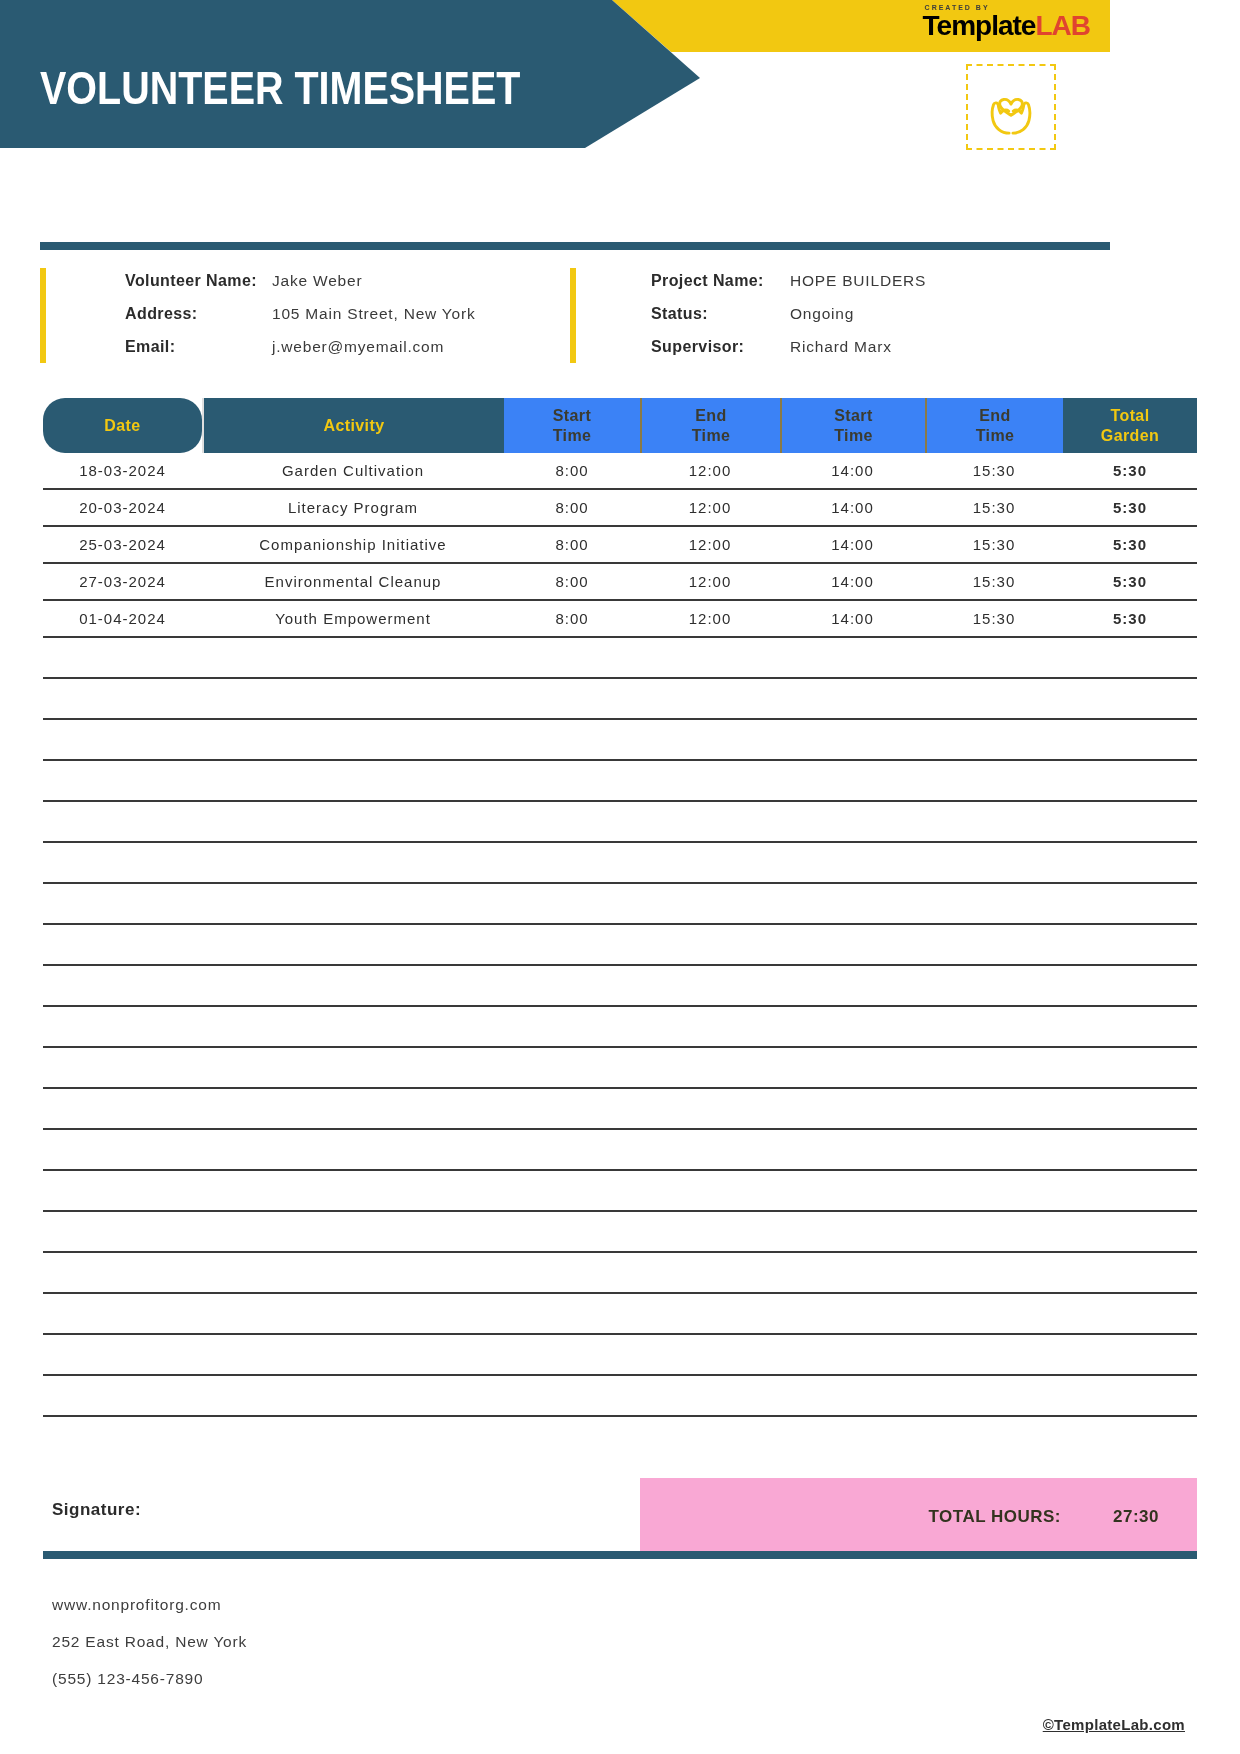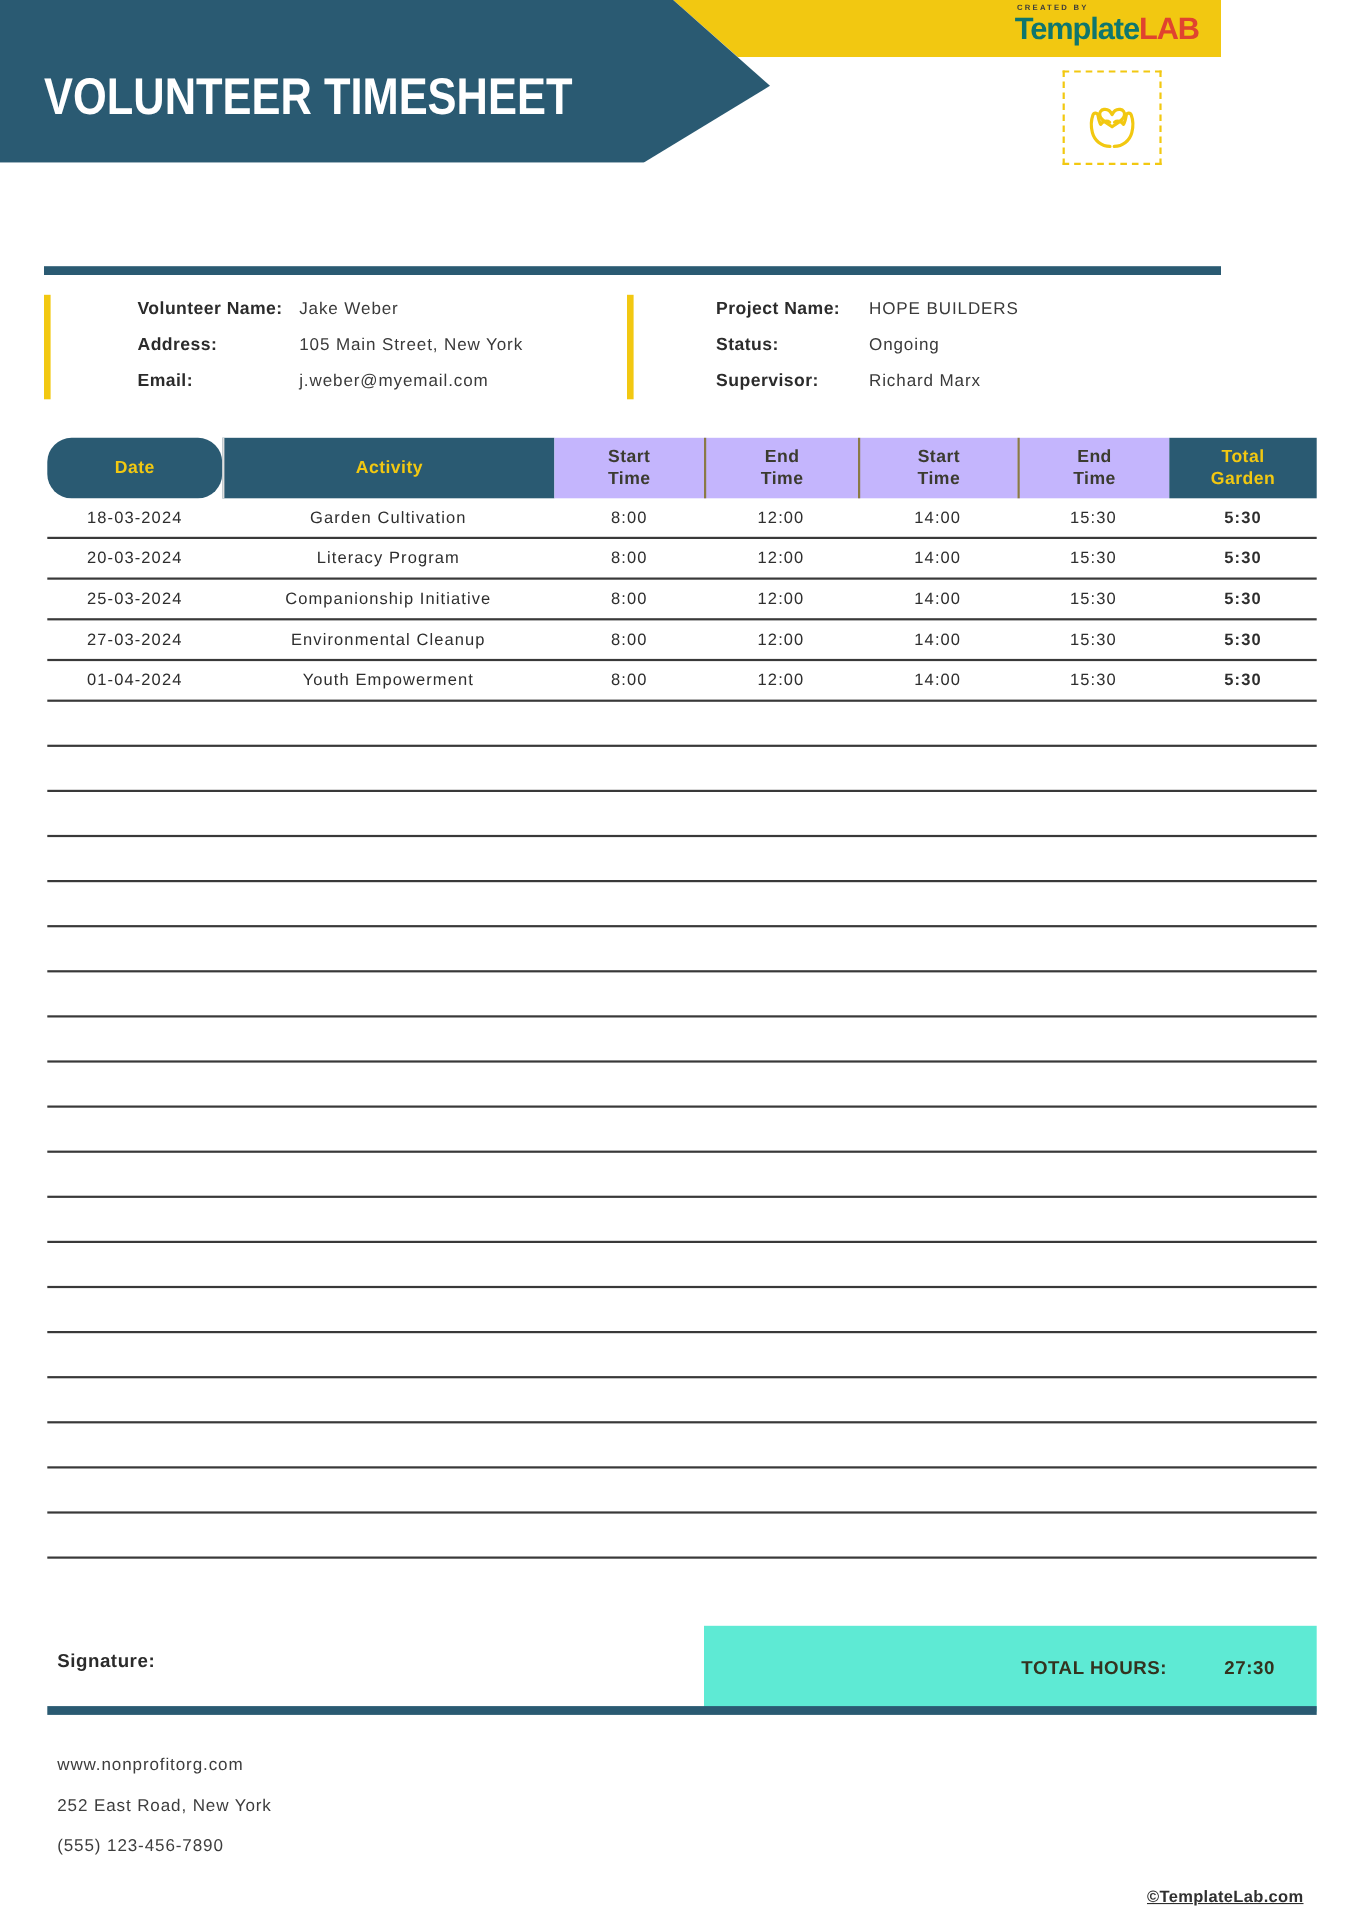--- a/index.html
+++ b/index.html
@@ -27,21 +27,21 @@
     clip-path:polygon(20px 0, 518px 0, 518px 52px, 79px 52px);
   }
   .logo {
     position:absolute; top:4px; right:150px; text-align:left; line-height:1;
   }
   .logo .created-by {
     display:block; font-size:7px; font-weight:bold; color:#3c3c3c;
     letter-spacing:2px; margin-left:2px; margin-bottom:1px;
   }
   .logo .wordmark { font-size:28px; font-weight:bold; letter-spacing:-1px; }
-  .logo .wordmark .t1 { color:#0f766e; }
+  .logo .wordmark .t1 { color:#000000; }
   .logo .wordmark .t2 { color:#E0442F; }
   .icon-box {
     position:absolute; top:64px; left:966px; width:90px; height:86px;
     border:2px dashed #F2C811;
     display:flex; align-items:center; justify-content:center;
   }
   .org-label {
     position:absolute; top:174px; right:183px;
     color:#F2C811; font-size:23px; font-weight:bold; letter-spacing:.5px;
     white-space:nowrap;
@@ -65,40 +65,40 @@
   .info-col.right .info-label { width:139px; }
   .info-value { color:#3a3a3a; font-size:15.5px; letter-spacing:.8px; }
   
   .sheet { position:absolute; top:398px; left:43px; width:1154px; }
   .thead { display:flex; height:55px; }
   .th {
     display:flex; flex-direction:column; align-items:center; justify-content:center;
     font-weight:bold; font-size:16px; line-height:1.2; letter-spacing:.4px;
   }
   .th.teal { background:#2A5A72; color:#F2C811; }
-  .th.yellow { background:#c4b5fd; color:#3B3B30; }
+  .th.yellow { background:#3b82f6; color:#3B3B30; }
   .th.divider-light { border-left:2px solid #dfdfdf; }
   .th.divider-dark  { border-left:2px solid #8a7a45; }
   .c0 { width:159px;border-radius:22px; } .c1 { width:302px; } .c2 { width:136px; }
   .c3 { width:140px; } .c4 { width:145px; } .c5 { width:138px; } .c6 { width:134px; }
   .tr { display:flex; height:37px; border-bottom:2px solid #393939; }
   .td {
     display:flex; align-items:center; justify-content:center;
     font-size:15px; color:#2e2e2e; letter-spacing:1px; white-space:nowrap;
   }
   .td.total { font-weight:bold; }
   .empty-row { height:41px; border-bottom:2px solid #393939; }
   
   .signature-label {
     position:absolute; top:1500px; left:52px;
     font-weight:bold; font-size:17px; color:#2b2b2b; letter-spacing:.5px;
   }
   .total-box {
     position:absolute; top:1478px; left:640px; width:557px; height:78px;
-    background:#5eead4; display:flex; align-items:center; justify-content:flex-end;
+    background:#f9a8d4; display:flex; align-items:center; justify-content:flex-end;
     gap:52px; padding-right:38px;
   }
   .total-box .total-label, .total-box .total-value {
     font-weight:bold; font-size:17px; color:#33331f; letter-spacing:.5px;
   }
   .bottom-rule {
     position:absolute; top:1551px; left:43px; width:1154px; height:8px;
     background:#2A5A72;
   }
   

